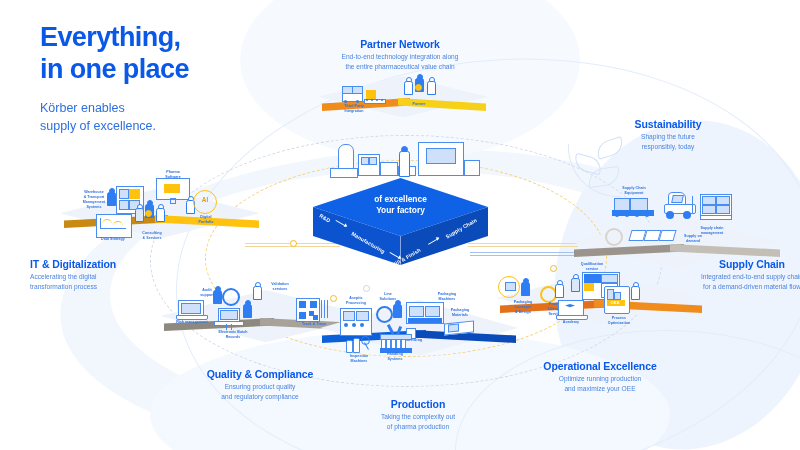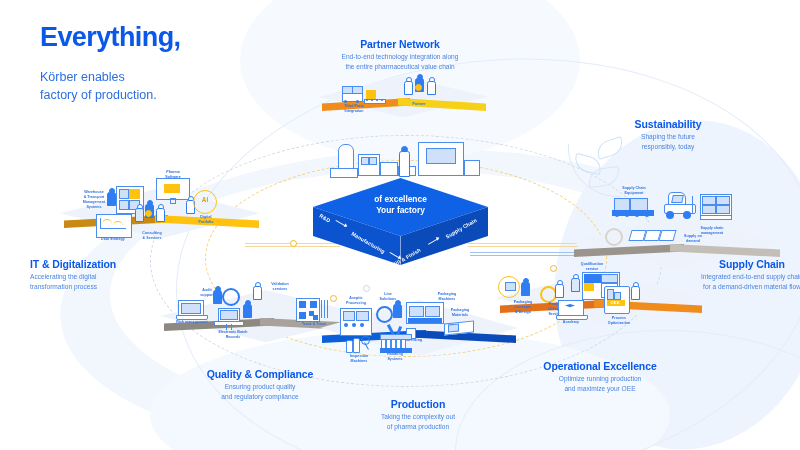--- a/index.html
+++ b/index.html
@@ -133,23 +133,24 @@
   <div class="bg-swoosh sw1"></div>
   <div class="bg-swoosh sw2"></div>
   <div class="bg-swoosh sw3"></div>
   <div class="bg-swoosh sw4"></div>
   <div class="bg-swoosh sw5"></div>
   <div class="hair h1"></div>
   <div class="hair h2"></div>
 
   <div id="headline">
     <span class="h-line">Everything,</span>
+    <span class="h-line">in one place</span>
     <div class="sub">
       <span>Körber enables</span>
-      <span>factory of production.</span>
+      <span>supply of excellence.</span>
     </div>
   </div>
 
   <div class="orbit" style="left:150px;top:135px;width:510px;height:250px;"></div>
   <div class="orbit am" style="left:205px;top:160px;width:400px;height:195px;"></div>
 
   <div class="rail" style="left:245px;top:243px;width:95px;background:#f3d79a;"></div>
   <div class="rail" style="left:245px;top:246px;width:95px;background:#f3d79a;"></div>
   <div class="rail" style="left:468px;top:243px;width:110px;background:#f3d79a;"></div>
   <div class="rail" style="left:468px;top:246px;width:110px;background:#f3d79a;"></div>

